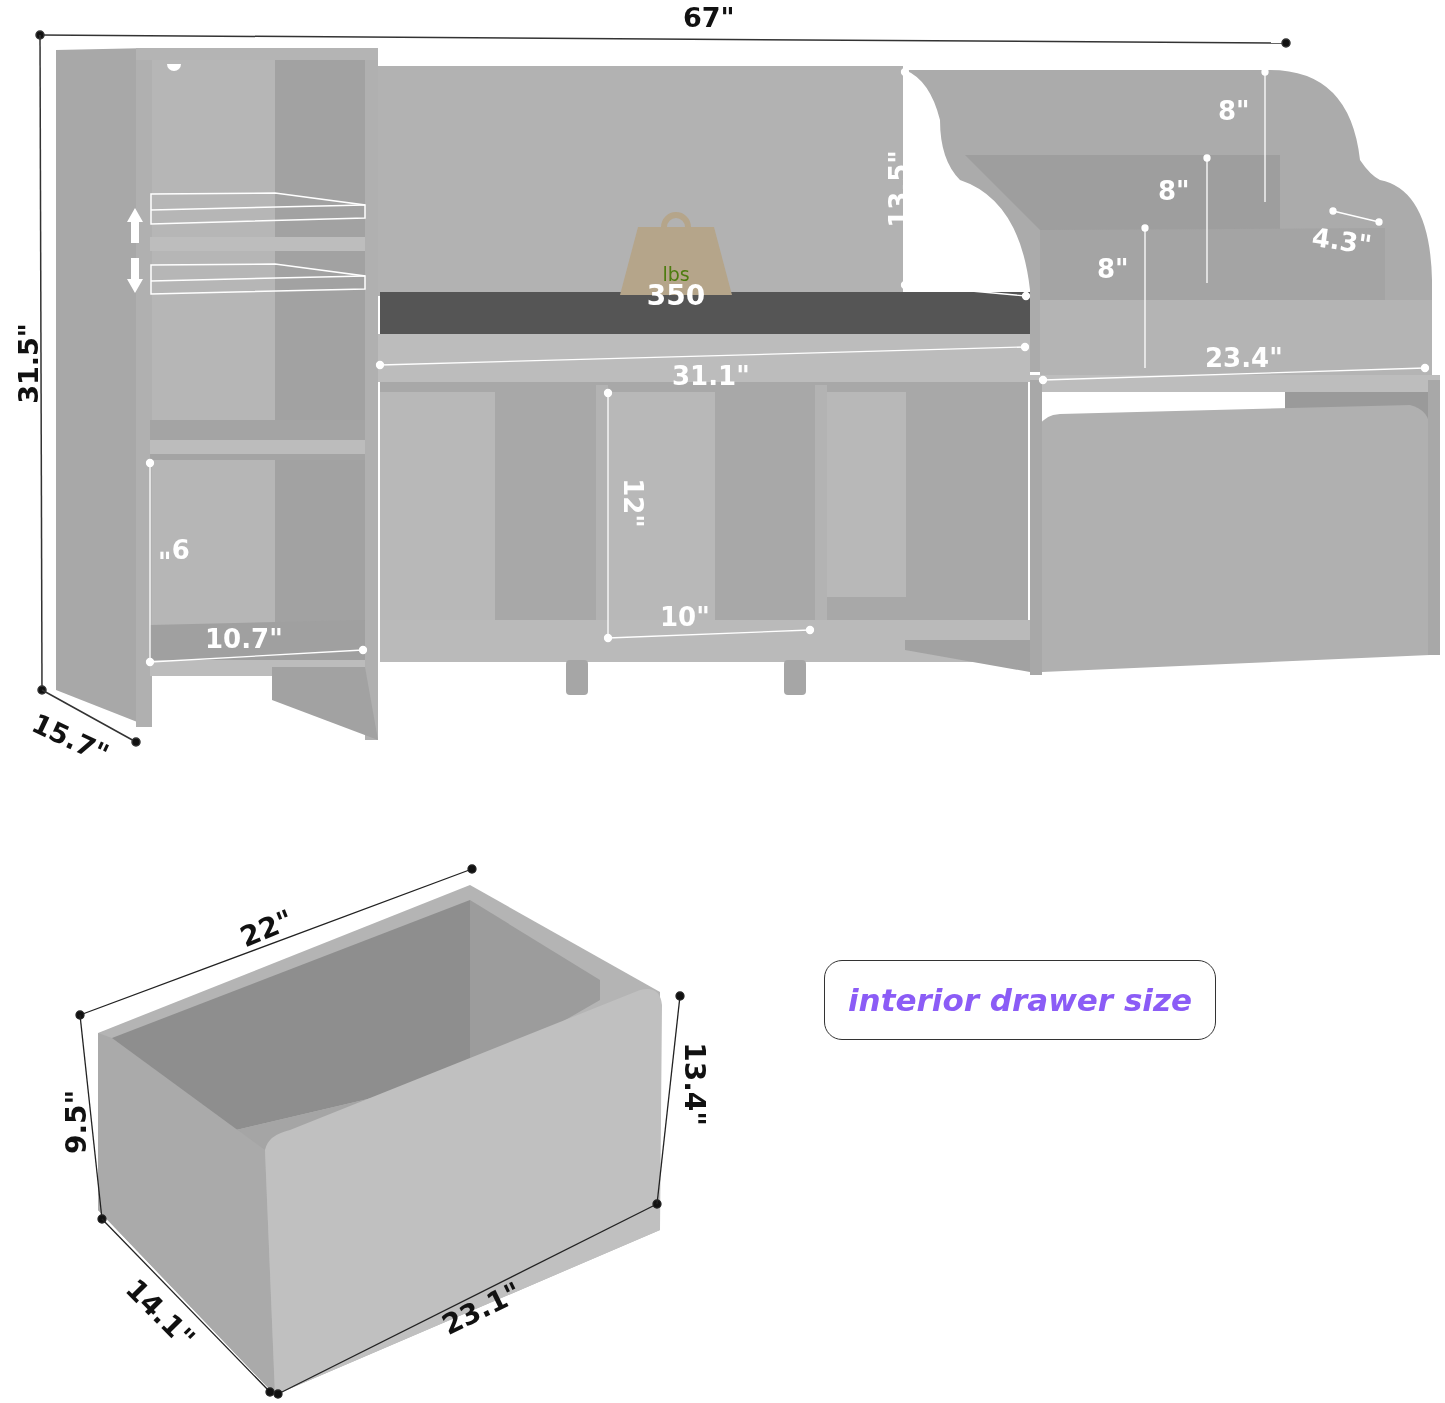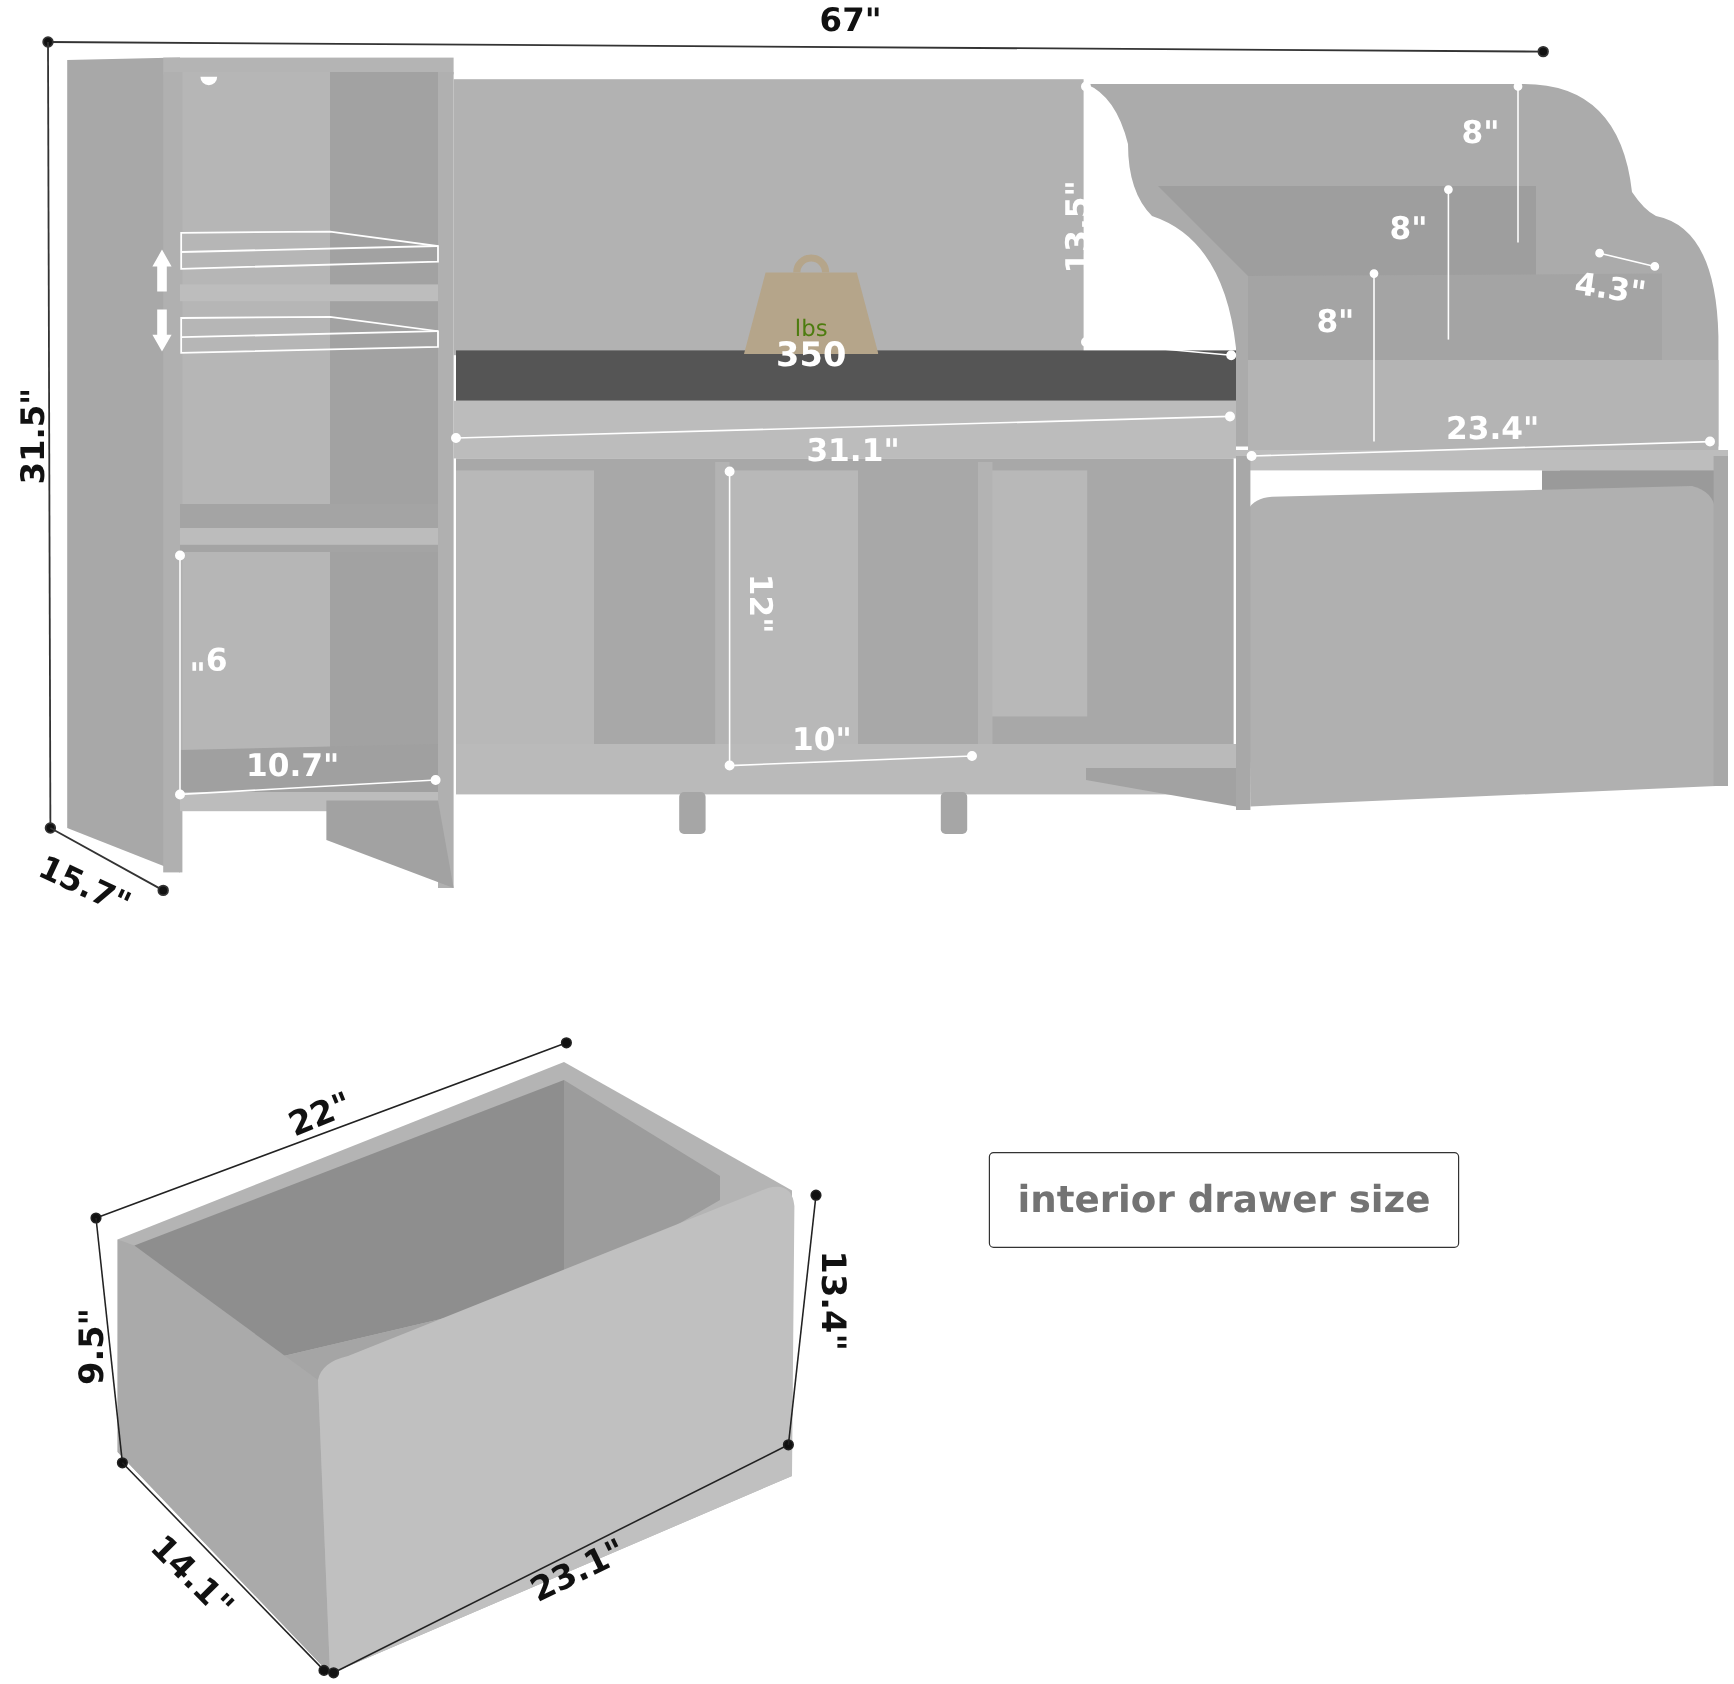--- a/index.html
+++ b/index.html
@@ -1,21 +1,21 @@
 <!DOCTYPE html>
 <html><head>
 <meta charset="utf-8">
 <style>
   html,body{margin:0;padding:0;background:#ffffff;}
   body{width:1445px;height:1403px;position:relative;overflow:hidden;font-family:"DejaVu Sans","Liberation Sans",sans-serif;}
   svg{position:absolute;left:0;top:0;}
   .lbl{position:absolute;font-weight:bold;white-space:nowrap;line-height:1;}
   .dark{color:#111;font-size:26px;}
   .white{color:#fff;font-size:26px;}
-  .caption{position:absolute;left:824px;top:960px;width:392px;height:80px;border:1.5px solid #333;border-radius:4px;box-sizing:border-box;display:flex;align-items:center;justify-content:center;font-size:31px;color:#737373;font-weight:bold;}
+  .caption{position:absolute;left:824px;top:960px;width:392px;height:80px;border:1.5px solid #333;border-radius:18px;box-sizing:border-box;display:flex;align-items:center;justify-content:center;font-size:31px;color:#8b5cf6;font-weight:bold;font-style:italic;}
   .weight{position:absolute;left:620px;top:205px;width:112px;height:90px;}
   .weight .num{position:absolute;left:0;width:112px;top:26px;text-align:center;color:#fff;font-weight:bold;font-size:28px;margin-top:48px;}
   .weight .unit{position:absolute;left:0;width:112px;top:58px;text-align:center;color:#4d7c0f;font-size:19px;}
 </style>
 </head>
 <body>
 
 <svg width="1445" height="1403" viewBox="0 0 1445 1403">
 
   <g stroke="#333" stroke-width="1.5" fill="#111">

